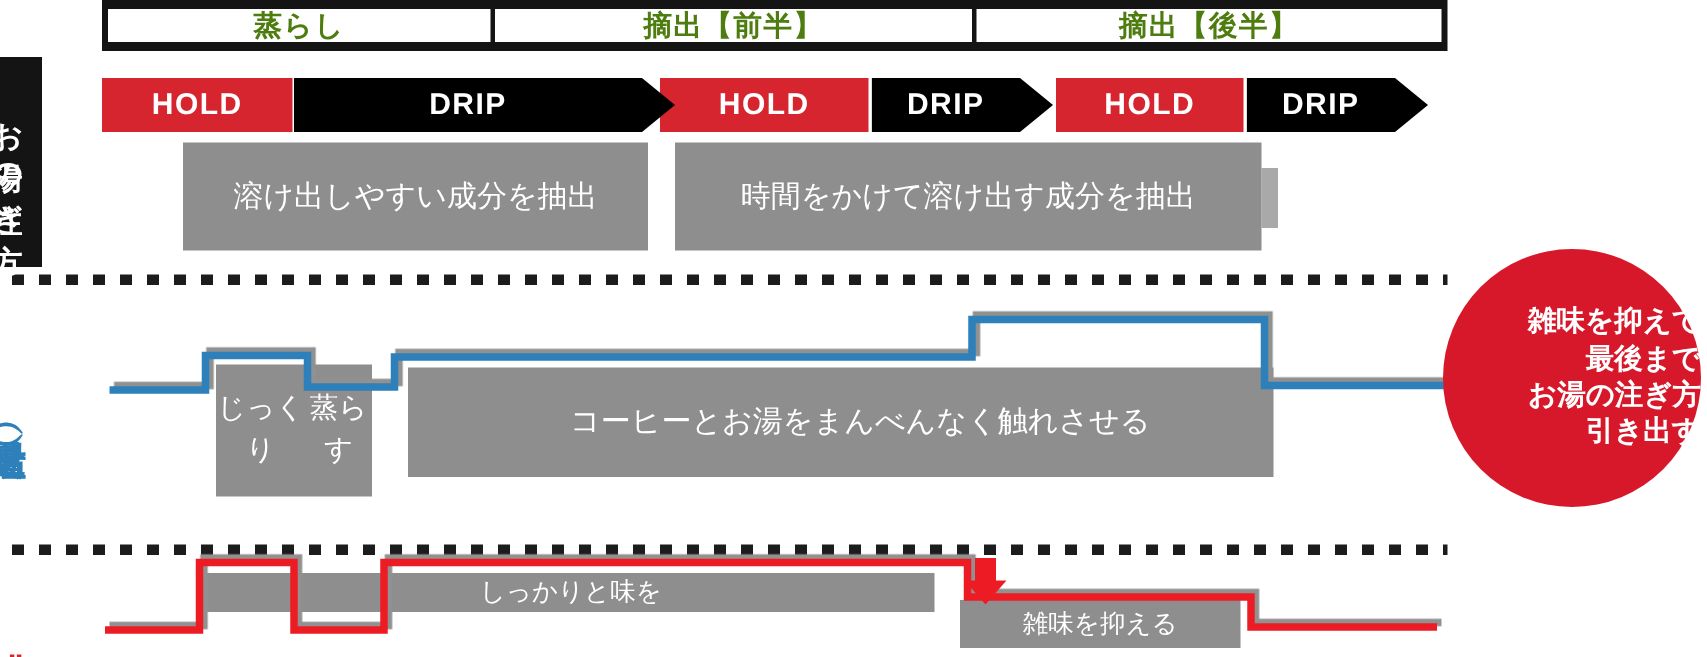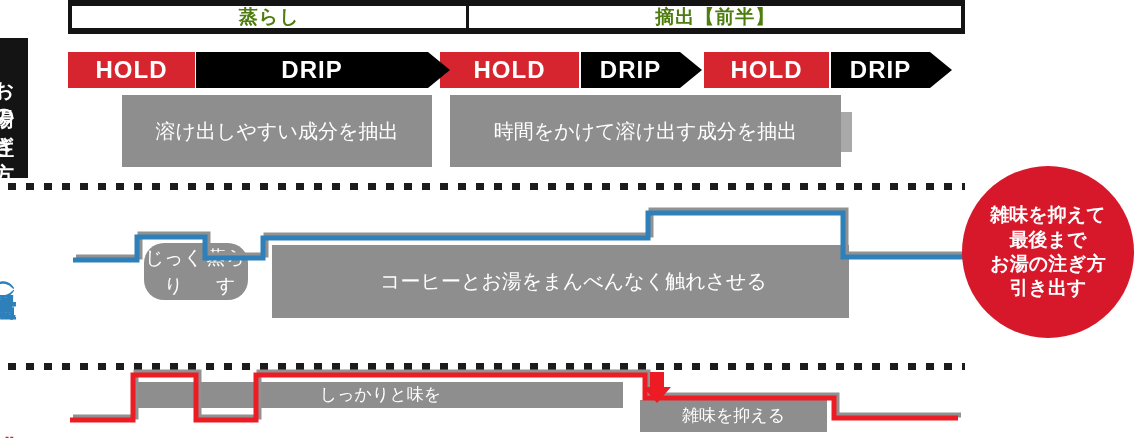--- a/index.html
+++ b/index.html
@@ -13,71 +13,72 @@
     background:#141414;display:flex;box-sizing:border-box;
     padding:6px 4px;gap:3px;
   }
   .phase{
     background:#ffffff;color:#4d7c0f;font-weight:bold;font-size:19px;
     display:flex;align-items:center;justify-content:center;letter-spacing:1px;
   }
   .phase.p1{flex:259 0 0;} .phase.p2{flex:323 0 0;} .phase.p3{flex:315 0 0;}
   
   .seg{position:absolute;top:52px;height:36px;display:flex;align-items:center;
-       justify-content:center;color:#fff;font-weight:bold;font-size:24px;letter-spacing:1px;}
+       justify-content:center;color:#fff;font-weight:bold;font-size:20px;letter-spacing:1px;}
   .hold{background:#d7252f;z-index:1;}
   .drip{background:#000000;z-index:2;
         clip-path:polygon(0 0,calc(100% - 22px) 0,100% 50%,calc(100% - 22px) 100%,0 100%);
         padding-right:22px;box-sizing:border-box;}
   .hold1{left:68px;width:127px;} .drip1{left:196px;width:254px;}
   .hold2{left:440px;width:139px;} .drip2{left:581px;width:121px;}
   .hold3{left:704px;width:125px;} .drip3{left:831px;width:121px;}
   
   .note{position:absolute;background:#8e8e8e;color:#fff;text-align:center;
         display:flex;flex-direction:row;align-items:center;justify-content:center;z-index:1;}
   .note span{display:block;line-height:1.45;}
   .note.top1{left:122px;top:95px;width:310px;height:72px;font-size:20px;}
   .note.top2{left:450px;top:95px;width:391px;height:72px;font-size:20px;}
-  .note.steam{left:144px;top:243px;width:104px;height:57px;font-size:19px;border-radius:20px;}
+  .note.steam{left:144px;top:243px;width:104px;height:88px;font-size:19px;}
   .note.contact{left:272px;top:245px;width:551px;height:73px;font-size:20px;padding-left:26px;}
   .note.flavor{left:138px;top:382px;width:485px;height:26px;font-size:17px;}
   .note.zatsumi{left:640px;top:400px;width:187px;height:32px;font-size:17px;text-align:center;}
   .tab{position:absolute;background:#a9a9a9;z-index:0;}
   .tab.t1{left:841px;top:112px;width:11px;height:40px;}
   .tab.t2{left:823px;top:253px;width:11px;height:56px;}
   
   .dashline{position:absolute;left:8px;width:957px;height:7px;z-index:1;
     background:repeating-linear-gradient(90deg,#1c1c1c 0 8px,transparent 8px 18px);}
   .dash1{top:183px;} .dash2{top:363px;}
   
   svg.flow{position:absolute;left:0;top:0;z-index:5;pointer-events:none;}
   .flow-line{filter:drop-shadow(3px -3px 0 #919191);}
   
   .circle{
     position:absolute;left:962px;top:166px;width:172px;height:172px;border-radius:50%;
     background:#d7182b;color:#fff;z-index:6;display:flex;flex-direction:column;
-    align-items:center;justify-content:center;text-align:center;
+    align-items:flex-end;justify-content:center;text-align:center;
     font-weight:bold;font-size:19px;line-height:1.28;
   }
   
   .vlabel{position:absolute;writing-mode:vertical-rl;z-index:7;font-weight:bold;
           display:flex;align-items:center;justify-content:center;text-align:center;}
   .vlabel.pour{left:-18px;top:38px;width:46px;height:140px;background:#141414;
                color:#fff;font-size:20px;letter-spacing:2px;}
   .vlabel.volume{left:-17px;top:194px;width:44px;height:160px;color:#2e80ba;font-size:25px;}
   .vlabel.strength{left:-15px;top:372px;width:42px;height:80px;color:#d7252f;font-size:29px;}
 </style>
 </head>
 <body>
 
 <div class="canvas">
 
   <div class="phase-strip">
     <div class="phase p1">蒸らし</div>
     <div class="phase p2">摘出【前半】</div>
+    <div class="phase p3">摘出【後半】</div>
   </div>
 
   <div class="seg hold hold1">HOLD</div>
   <div class="seg drip drip1">DRIP</div>
   <div class="seg hold hold2">HOLD</div>
   <div class="seg drip drip2">DRIP</div>
   <div class="seg hold hold3">HOLD</div>
   <div class="seg drip drip3">DRIP</div>
 
   <div class="tab t1"></div>

